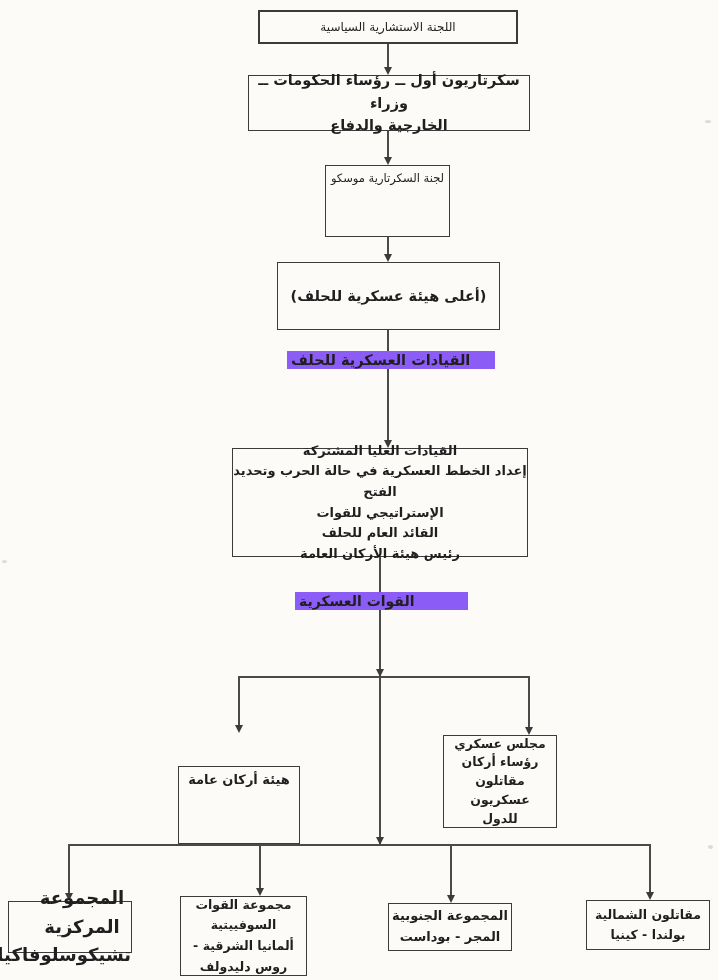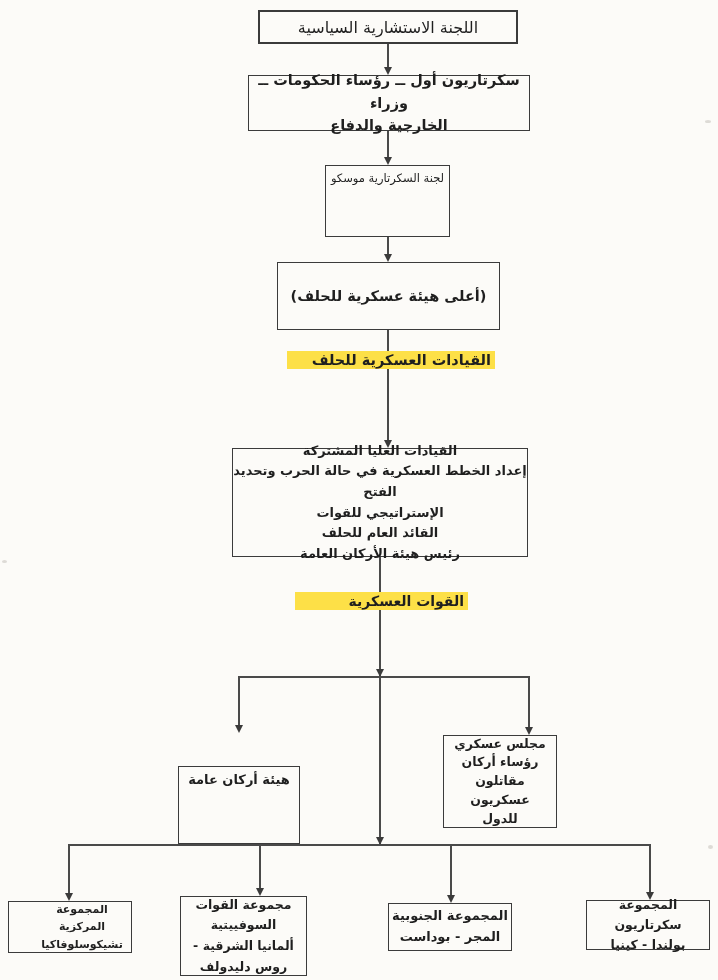--- a/index.html
+++ b/index.html
@@ -10,40 +10,40 @@
     box-shadow:0 0 4px rgba(0,0,0,.25);
   }
   
   .box {
     position:absolute; box-sizing:border-box;
     border:1.5px solid #3b3b3b;
     display:flex; flex-direction:column; align-items:center; justify-content:center;
     text-align:center; font-weight:bold; color:#1f1f1f;
   }
   .box .bl { display:block; width:100%; }
-  .b-political   { left:258px; top:10px;  width:260px; height:34px; border-width:2px; font-size:16px; font-weight:500; }
+  .b-political   { left:258px; top:10px;  width:260px; height:34px; border-width:2px; font-size:12px; font-weight:500; }
   .b-secretaries { left:248px; top:75px;  width:282px; height:56px; font-size:14.5px; line-height:1.55; }
   .b-moscow      { left:325px; top:165px; width:125px; height:72px; font-size:11.5px; font-weight:500; justify-content:flex-start; padding-top:5px; }
   .b-defense     { left:277px; top:262px; width:223px; height:68px; font-size:14.5px; line-height:2.0; }
   .b-joint       { left:232px; top:448px; width:296px; height:109px; font-size:13px; line-height:1.58; }
   .b-staff       { left:178px; top:733px; width:122px; height:78px; font-size:13px; justify-content:flex-start; padding-top:5px;margin-top:33px; }
   .b-council     { left:443px; top:735px; width:114px; height:93px; font-size:12.5px; line-height:1.5; }
-  .b-central     { left:8px;   top:901px; width:124px; height:52px; font-size:11px; line-height:1.6;padding-left:24px; }
+  .b-central     { left:8px;   top:901px; width:124px; height:52px; font-size:18px; line-height:1.6;padding-left:24px; }
   .b-soviet      { left:180px; top:896px; width:127px; height:80px; font-size:12.5px; line-height:1.65; }
   .b-southern    { left:388px; top:903px; width:124px; height:48px; font-size:13px; line-height:1.6; }
   .b-northern    { left:586px; top:900px; width:124px; height:50px; font-size:12.5px; line-height:1.6; }
   
   .vl { position:absolute; width:1.5px; background:#4a4a4a; }
   .hl { position:absolute; height:1.5px; background:#4a4a4a; }
   .arr { position:absolute; width:0; height:0;
          border-left:4px solid transparent; border-right:4px solid transparent;
          border-top:8px solid #3b3b3b; }
   
-  .lab { position:absolute; background:#fde047; font-weight:bold; color:#1f1f1f;
-         text-align:right; padding:1px 4px; }
+  .lab { position:absolute; background:#8b5cf6; font-weight:bold; color:#1f1f1f;
+         text-align:left; padding:1px 4px; }
   .lab-commands { left:287px; top:351px; width:200px; font-size:14.5px; }
   .lab-forces   { left:295px; top:592px; width:165px; font-size:14px; }
   
   .smudge { position:absolute; background:#b8b4ad; opacity:.45; border-radius:50%; }
   .sm1 { left:705px; top:120px; width:6px; height:3px; }
   .sm2 { left:2px;   top:560px; width:5px; height:3px; }
   .sm3 { left:708px; top:845px; width:5px; height:4px; }
 </style>
 </head>
 <body>
@@ -132,21 +132,21 @@
     <span class="bl" dir="rtl" lang="ar">ألمانيا الشرقية -</span>
     <span class="bl" dir="rtl" lang="ar">روس دليدولف</span>
   </div>
 
   <div class="box b-southern">
     <span class="bl" dir="rtl" lang="ar">المجموعة الجنوبية</span>
     <span class="bl" dir="rtl" lang="ar">المجر - بوداست</span>
   </div>
 
   <div class="box b-northern">
-    <span class="bl" dir="rtl" lang="ar">المجموعة سكرتاريون</span>
+    <span class="bl" dir="rtl" lang="ar">مقاتلون الشمالية</span>
     <span class="bl" dir="rtl" lang="ar">بولندا - كينيا</span>
   </div>
 
   <div class="smudge sm1"></div>
   <div class="smudge sm2"></div>
   <div class="smudge sm3"></div>
 
 </div>
 
 </body></html>

